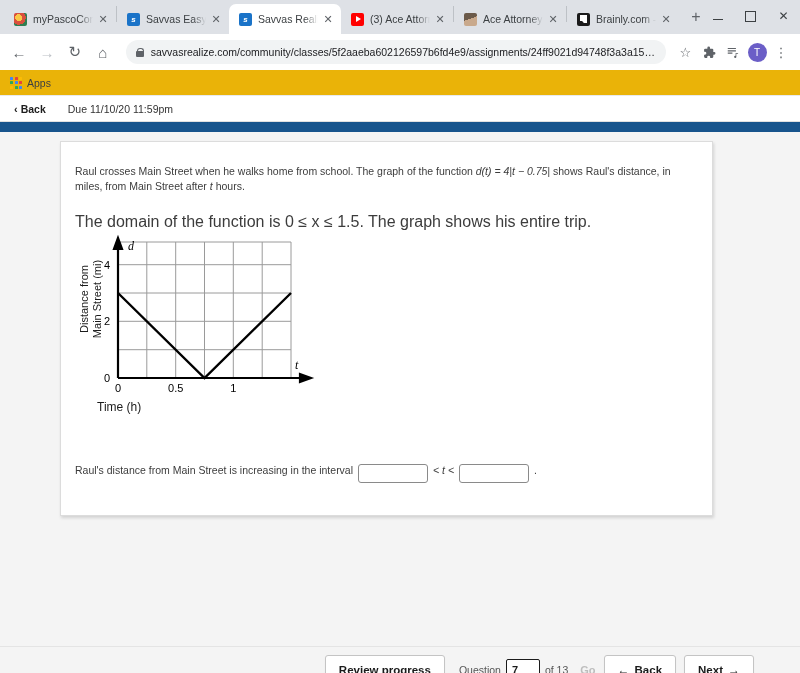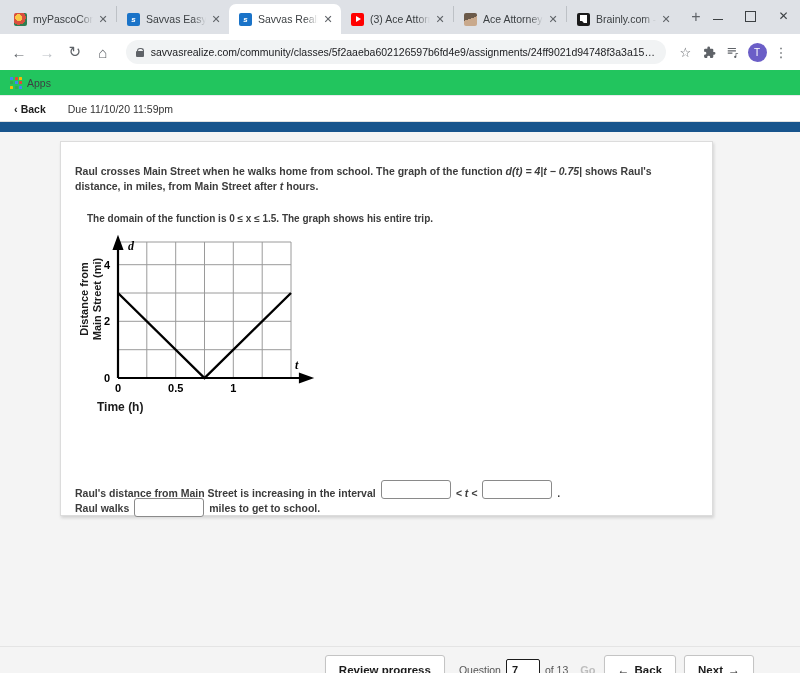--- a/index.html
+++ b/index.html
@@ -142,21 +142,21 @@
   .avatar-t {
     width: 19px; height: 19px;
     border-radius: 50%;
     background: #6b5ec7;
     color: #fff;
     font-size: 10px;
     display: flex; align-items: center; justify-content: center;
   }
   .bookmarks {
     height: 26px;
-    background: #22c55e;
+    background: #eab308;
     display: flex;
     align-items: center;
     padding: 0 10px;
     font-size: 10.5px;
     color: #3c4043;
     border-bottom: 1px solid #e8eaed;
   }
   .apps-grid {
     width: 12px; height: 12px;
     margin-right: 5px;
@@ -204,48 +204,47 @@
     background: #f4f4f4;
     position: relative;
   }
   .content-card {
     position: absolute;
     left: 60px; top: 9px;
     width: 653px; height: 375px;
     background: #ffffff;
     border: 1px solid #dcdcdc;
     box-shadow: 1px 2px 3px rgba(0,0,0,0.14);
-    font-weight: bold;
   }
   .q-text {
     position: absolute;
     left: 14px; top: 22px;
     width: 610px;
     font-size: 10.5px;
     line-height: 15px;
     color: #3c3c3c;
   }
   .q-text2 {
     position: absolute;
-    left: 26px; top: 71px;
+    left: 14px; top: 71px;
     width: 610px;
-    font-size: 10px;
+    font-size: 16px;
     color: #3c3c3c;
   }
   .q-prompt {
     position: absolute;
     left: 14px; top: 293px;
     font-size: 10.5px;
     color: #3c3c3c;
   }
   .sentence1 {
     position: absolute;
-    left: 14px; top: 338px;
-    display: flex;
-    align-items: flex-end;
+    left: 14px; top: 322px;
+    display: flex;
+    align-items: flex-start;
     font-size: 10.5px;
     color: #3c3c3c;
   }
   .sentence2 {
     position: absolute;
     left: 14px; top: 356px;
     display: flex;
     align-items: center;
     font-size: 10.5px;
     color: #3c3c3c;
@@ -513,25 +512,20 @@
 
 
     <div class="sentence1">
       <span>Raul's distance from Main Street is increasing in the interval</span>
       <span class="ansbox"></span>
       <span class="ineq">&lt; t &lt;</span>
       <span class="ansbox"></span>
       <span>.</span>
     </div>
 
-    <div class="sentence2">
-      <span>Raul walks</span>
-      <span class="ansbox"></span>
-      <span>miles to get to school.</span>
-    </div>
   </div>
 
   <div class="bottom-bar">
     <div class="btn">Review progress</div>
 
     <div class="qnav">
       <span>Question</span>
       <span class="qnum-input">7</span>
       <span>of 13</span>
       <span class="go-btn">Go</span>

